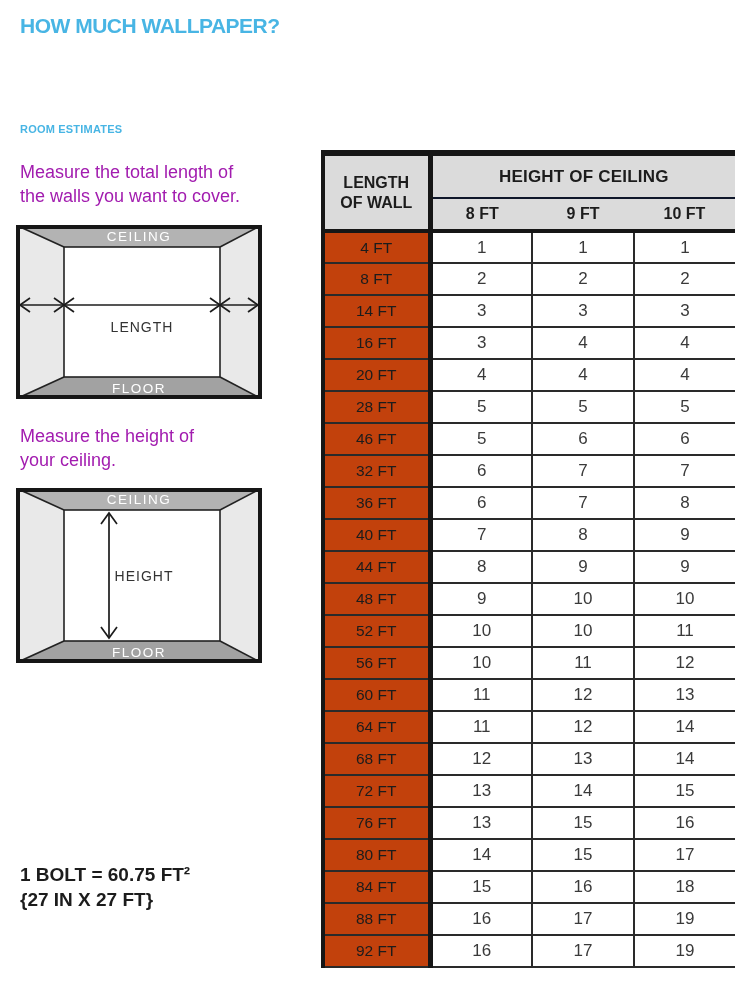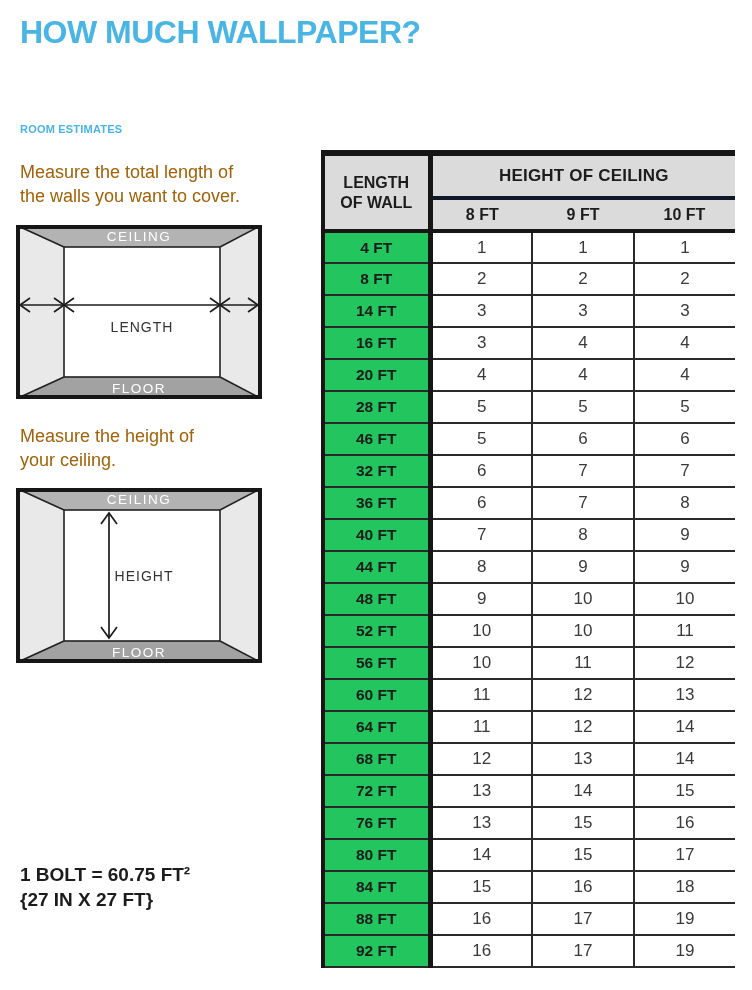--- a/index.html
+++ b/index.html
@@ -8,40 +8,40 @@
   .page {
     position: relative;
     width: 752px;
     height: 990px;
     background: #ffffff;
     overflow: hidden;
   }
   .page-title {
     position: absolute;
     left: 20px; top: 14px;
-    font-size: 32px;
+    font-size: 21px;
     font-weight: 700;
     letter-spacing: -0.5px;
     color: #48b5e4;
   }
   .section-heading {
     position: absolute;
     font-size: 11px;
     font-weight: 700;
     color: #48b5e4;
     letter-spacing: 0.2px;
   }
   #room-estimates-heading { left: 20px; top: 123px; }
   #table-title { left: 321px; top: 123px; width: 412px; text-align: center; }
   .body-text {
     position: absolute;
     left: 20px;
     font-size: 18px;
     line-height: 1.33;
-    color: #a16207;
+    color: #a21caf;
     white-space: pre-line;
   }
   #step1 { top: 161px; }
   #step2 { top: 425px; }
   #step3 { top: 687px; }
   .footnote-text {
     position: absolute;
     left: 20px;
     font-size: 19px;
     line-height: 1.32;
@@ -83,35 +83,35 @@
     border-right: 5px solid #161616;
     border-bottom: 4px solid #161616;
     white-space: pre-line;
   }
   td.grouphdr {
     background: #dbdbdb;
     font-weight: 700;
     font-size: 17px;
     color: #1c1c1c;
     height: 45px;
-    border-bottom: 4px solid #0f172a;
+    border-bottom: 2px solid #0f172a;
     letter-spacing: 0.2px;
   }
   td.colhdr {
     background: #dbdbdb;
     font-weight: 700;
     font-size: 16px;
     color: #1c1c1c;
     height: 33px;
     border-bottom: 4px solid #161616;
   }
   tbody.bolt-body tr { height: 32px; }
   td.rowlab {
-    background: #22c55e;
-    font-weight: 700;
+    background: #c2410c;
+    font-weight: 400;
     font-size: 15.5px;
     color: #1c1c1c;
     border-right: 5px solid #161616;
     border-bottom: 2px solid #2a2a2a;
   }
   td.val {
     background: #ffffff;
     font-size: 17px;
     color: #3a3a3a;
     border-right: 2px solid #2a2a2a;

